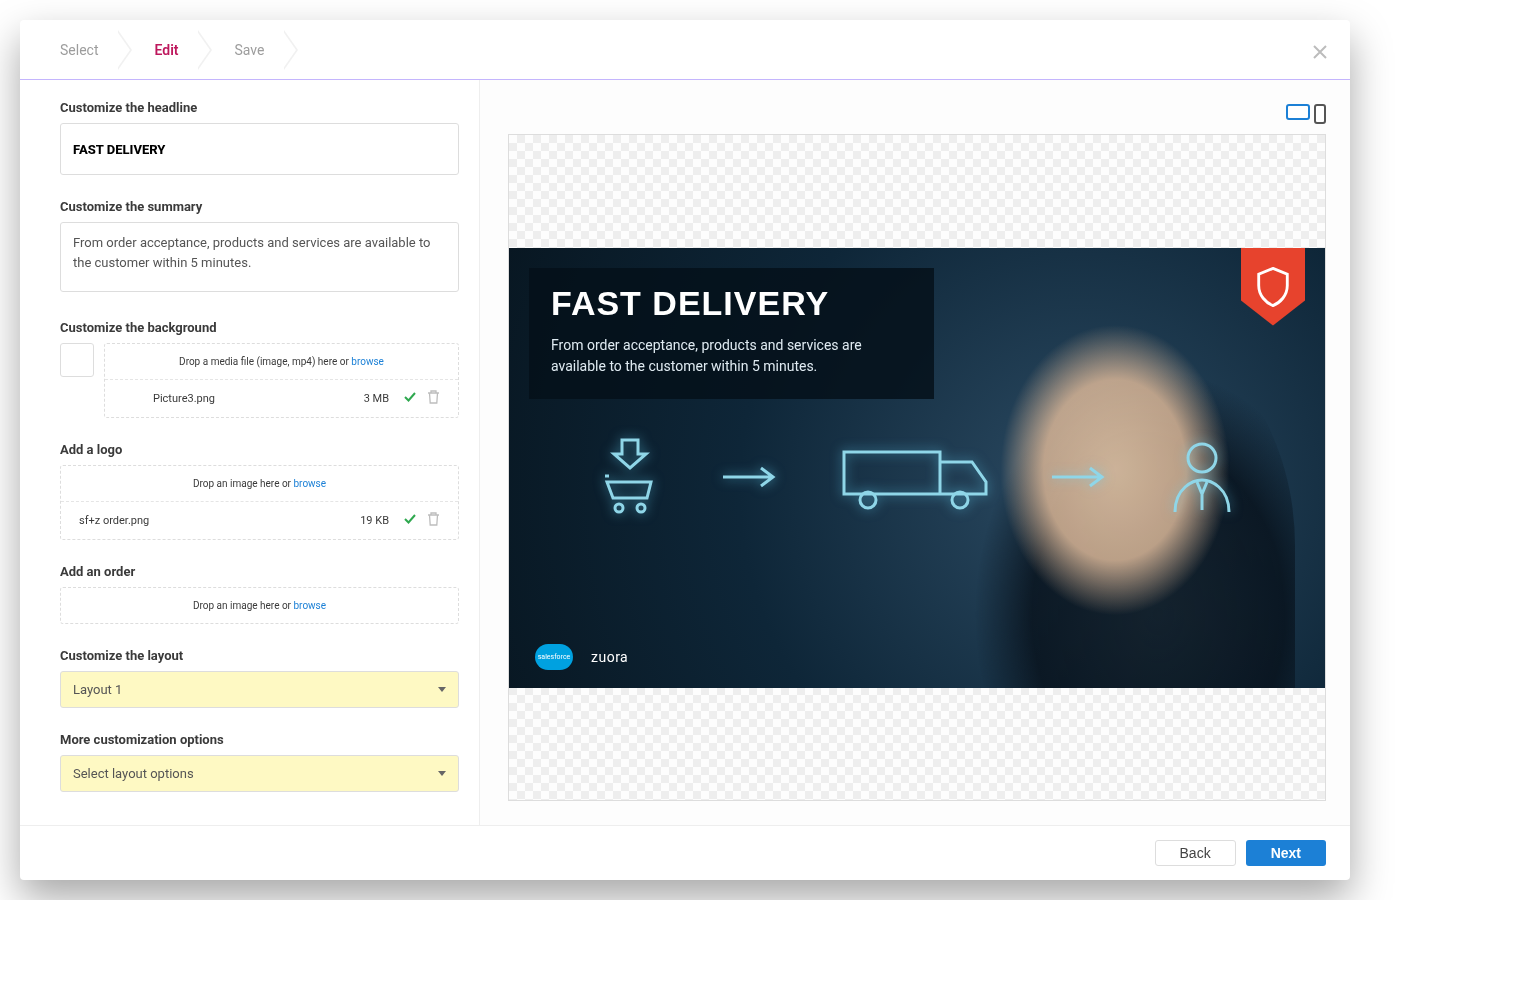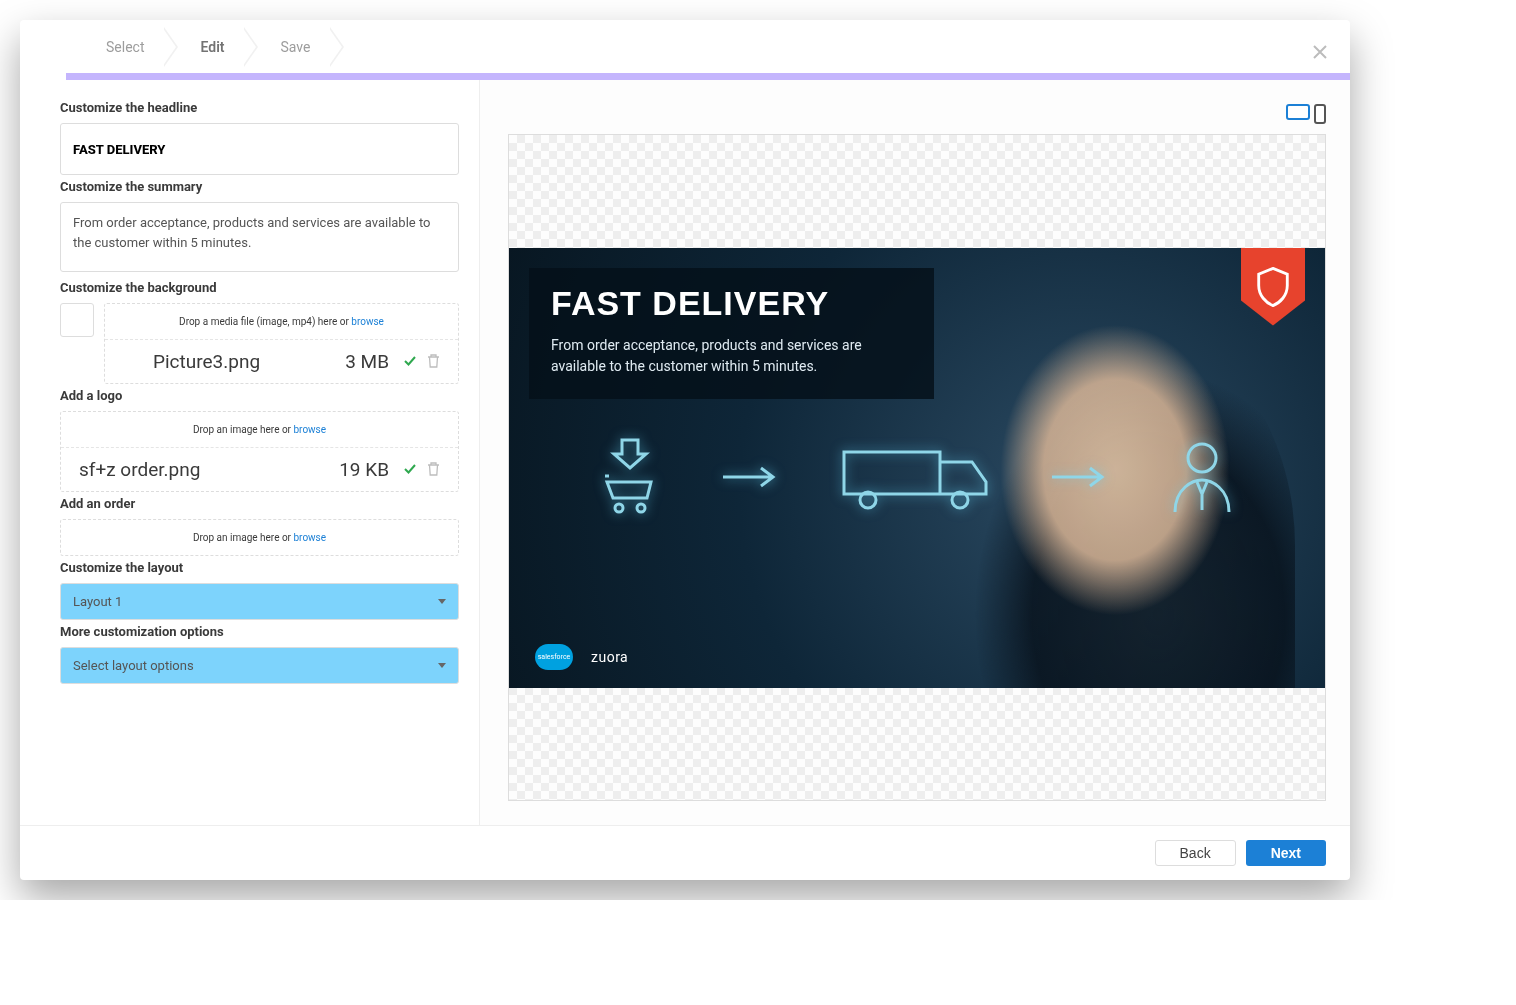--- a/index.html
+++ b/index.html
@@ -16,36 +16,35 @@
     box-shadow: 0 18px 40px rgba(0,0,0,0.35);
     display: flex;
     flex-direction: column;
     overflow: hidden;
     position: relative;
   }
   .steps-bar {
     display: flex;
     align-items: center;
     height: 60px;
-    border-bottom: 7px solid #c4b5fd;
+    border-bottom: 1px solid #c4b5fd;
     padding: 0 10px;
     position: relative;
-    margin-left: 46px;
   }
   .step {
     display: flex;
     align-items: center;
     height: 60px;
     padding: 0 26px 0 30px;
     font-size: 14px;
     color: #9d9d9d;
     position: relative;
     cursor: pointer;
   }
-  .step.active { color: #737373; font-weight: 600; }
+  .step.active { color: #be185d; font-weight: 600; }
   .step:not(:last-of-type)::after {
     content: "";
     position: absolute;
     right: -8px;
     top: 10px;
     width: 0; height: 0;
     border-top: 20px solid transparent;
     border-bottom: 20px solid transparent;
     border-left: 14px solid #f1f1f1;
   }
@@ -72,21 +71,21 @@
     flex: 1;
     display: flex;
     overflow: hidden;
   }
   .sidebar {
     width: 460px;
     padding: 20px 20px 20px 40px;
     overflow-y: auto;
     border-right: 1px solid #eee;
   }
-  .field-block { margin-bottom: 4px; }
+  .field-block { margin-bottom: 24px; }
   .field-label {
     font-size: 13px;
     font-weight: 700;
     color: #3a3a3a;
     margin-bottom: 8px;
   }
   .text-input {
     width: 100%;
     border: 1px solid #ddd;
     border-radius: 3px;
@@ -126,36 +125,36 @@
     text-align: center;
     font-size: 10px;
     color: #3a3a3a;
     padding: 12px 8px;
   }
   .browse-link { color: #1c80d6; cursor: pointer; }
   .file-row {
     display: flex;
     align-items: center;
     padding: 10px 18px 10px 48px;
-    font-size: 19px;
+    font-size: 11px;
     color: #3a3a3a;
     border-top: 1px dashed #e5e5e5;
   }
   .file-row.no-indent { padding-left: 18px; }
   .file-name { flex: 1; }
   .file-size { color: #3a3a3a; margin-right: 14px; }
   .check-icon { color: #2fa84f; margin-right: 10px; }
   .trash-icon { color: #bdbdbd; cursor: pointer; }
   .select {
     width: 100%;
     border: 1px solid #ddd;
     border-radius: 3px;
     padding: 10px 12px;
     font-size: 13px;
-    background: #7dd3fc;
+    background: #fef9c3;
     display: flex;
     justify-content: space-between;
     align-items: center;
     cursor: pointer;
     color: #555;
   }
   .caret-down {
     width: 0; height: 0;
     border-left: 4px solid transparent;
     border-right: 4px solid transparent;

